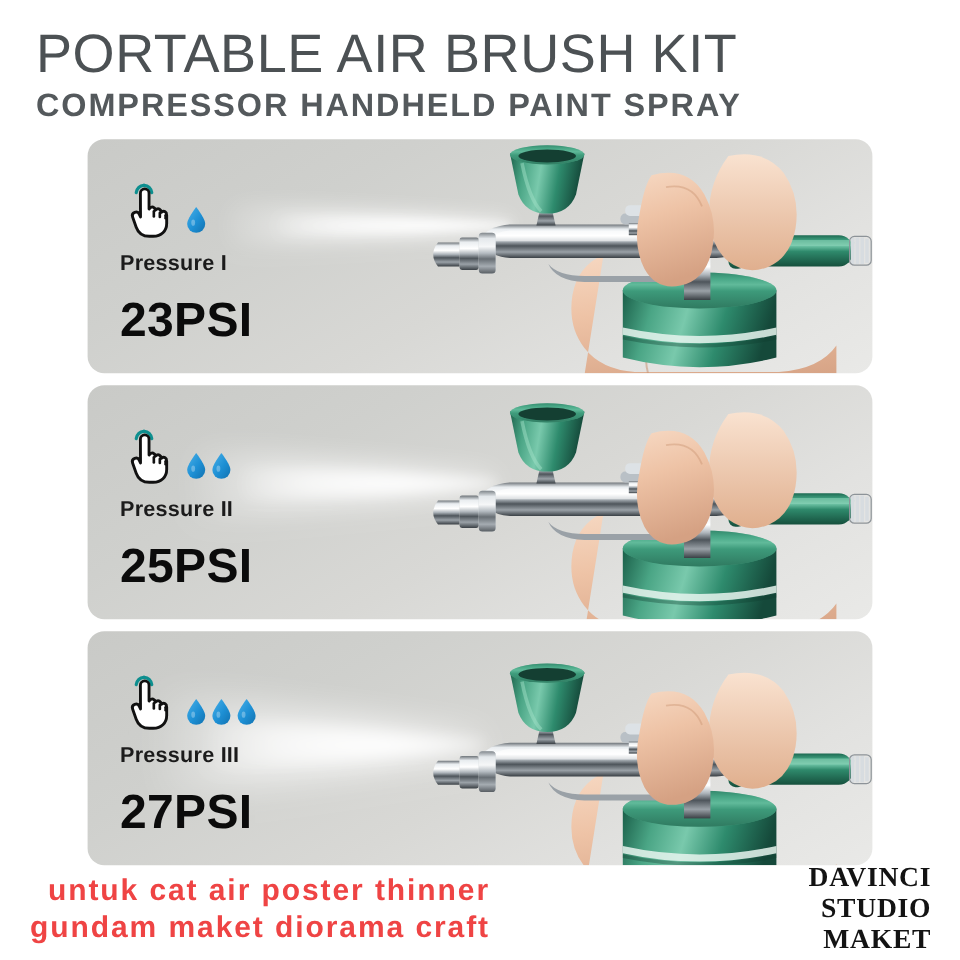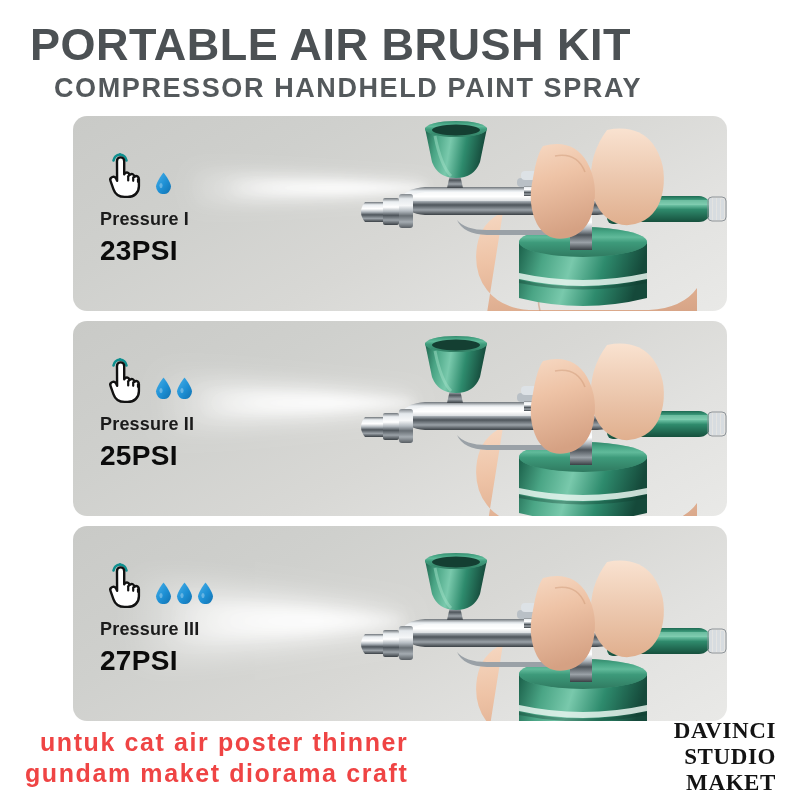--- a/index.html
+++ b/index.html
@@ -8,35 +8,34 @@
     background:#ffffff;
     font-family:"Liberation Sans", sans-serif;
     position:relative;
     overflow:hidden;
   }
 
   
   .header { position:absolute; left:30px; top:22px; width:740px; }
   .title-main {
     font-size:45px;
-    font-weight:bold;
+    font-weight:normal;
     letter-spacing:0.5px;
     color:#4c5154;
     line-height:1.02;
     white-space:nowrap;
   }
   .title-sub {
     font-size:27px;
     font-weight:bold;
     letter-spacing:1.6px;
     color:#54595c;
     line-height:1.05;
     margin-top:6px;
     white-space:nowrap;
-    margin-left:24px;
   }
 
   
   .panel {
     position:absolute;
     left:73px;
     width:654px;
     height:195px;
     border-radius:14px;
     overflow:hidden;
@@ -50,22 +49,22 @@
   .info { position:absolute; left:27px; top:34px; width:210px; z-index:6; }
   .icon-row { display:flex; align-items:flex-end; height:50px; }
   .hand-icon { width:46px; height:50px; flex:none; }
   .drops { display:flex; align-items:flex-end; gap:4px; margin-left:9px; padding-bottom:6px; }
   .drop { width:17px; height:22px; }
   .pressure-label {
     font-size:18px; font-weight:bold; color:#1b1b1b;
     margin-top:9px; letter-spacing:0.2px;
   }
   .psi-value {
-    font-size:28px; font-weight:bold; color:#0b0b0b;
-    margin-top:5px; letter-spacing:0.3px;
+    font-size:40px; font-weight:bold; color:#0b0b0b;
+    margin-top:15px; letter-spacing:0.3px;
   }
 
   
   .spray { position:absolute; left:0; top:0; width:100%; height:100%; z-index:3; }
 
   
   .product { position:absolute; right:0; top:0; width:420px; height:195px; z-index:4; }
   .product svg { display:block; width:100%; height:100%; }
 
   

